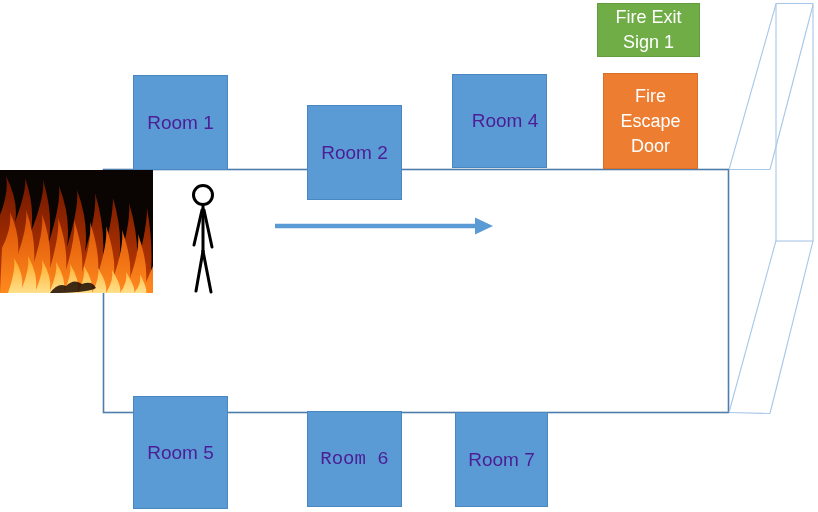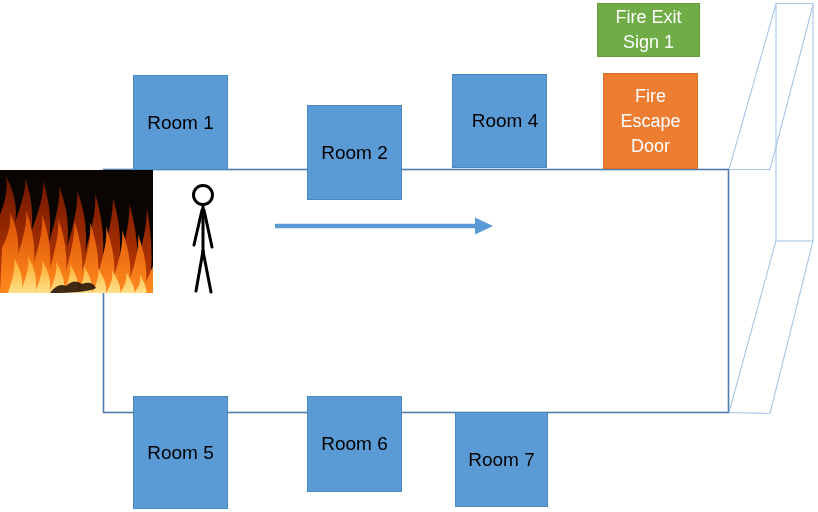--- a/index.html
+++ b/index.html
@@ -4,21 +4,21 @@
 <style>
   html,body{margin:0;padding:0;background:#ffffff;}
   .stage{
     position:relative;width:818px;height:512px;background:#ffffff;
     font-family:"Liberation Sans", sans-serif;overflow:hidden;
   }
   .abs{position:absolute;}
   svg{display:block;}
   .room{
     position:absolute;background:#5B9BD5;border:1px solid #4a86c0;
-    color:#000000;display:flex;align-items:center;justify-content:center;
+    color:#4c1d95;display:flex;align-items:center;justify-content:center;
     font-size:19px;box-sizing:border-box;text-align:center;
   }
   .signbox{
     position:absolute;color:#ffffff;display:flex;align-items:center;justify-content:center;
     text-align:center;box-sizing:border-box;font-size:18px;line-height:25px;
   }
   .green{background:#70AD47;border:1px solid #639c3e;}
   .orange{background:#ED7D31;border:1px solid #d96f28;}
   .preline{white-space:pre-line;}
   .caption{
@@ -98,21 +98,21 @@
 
   <div class="signbox orange z3 preline" style="left:603px;top:73px;width:95px;height:96px;">
     <span class="preline">Fire
 Escape
 Door</span>
   </div>
 
   <div class="room z3" style="left:133px;top:396px;width:95px;height:113px;">
     <span>Room 5</span>
   </div>
-  <div class="room z3" style="left:307px;top:396px;width:95px;height:96px;">
+  <div class="room z3" style="left:307px;top:411px;width:95px;height:96px;font-family:Liberation Mono, monospace;">
     <span>Room 6</span>
   </div>
   <div class="room z3" style="left:455px;top:412px;width:93px;height:95px;">
     <span>Room 7</span>
   </div>
 
   <svg class="abs z4" style="left:188px;top:180px;" width="32" height="115" viewBox="0 0 32 115">
     <g stroke="#000000" stroke-width="3" fill="none" stroke-linecap="round">
       <circle cx="15" cy="15" r="9.5"></circle>
       <line x1="15" y1="24.5" x2="15" y2="71"></line>

